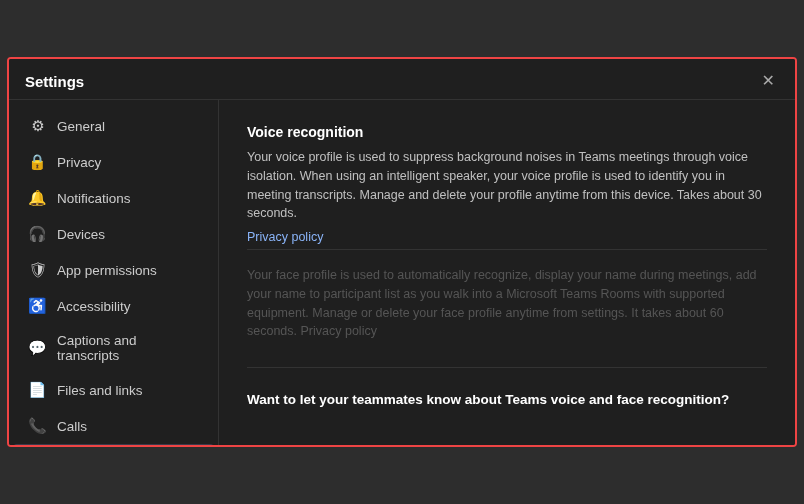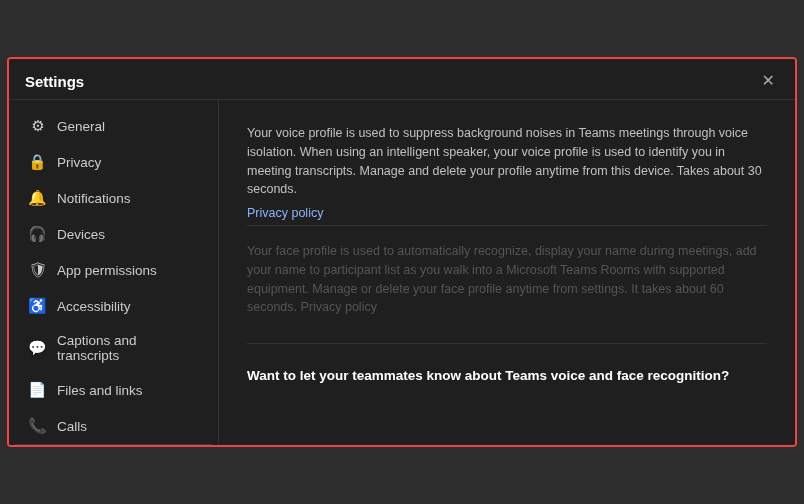--- a/index.html
+++ b/index.html
@@ -214,20 +214,21 @@
           </svg>
         </span>
         <span>Recognition</span>
       </div>
 
     </div>
 
     <div class="main-content">
 
       <div>
+        <div class="section-title">Voice recognition</div>
         <div class="section-desc">Your voice profile is used to suppress background noises in Teams meetings through voice isolation. When using an intelligent speaker, your voice profile is used to identify you in meeting transcripts. Manage and delete your profile anytime from this device. Takes about 30 seconds.</div>
         <a class="link" href="#">Privacy policy</a>
         <br>
       </div>
 
       <hr class="divider">
 
       <div class="section-disabled">
         <div class="section-desc">
           <span>Your face profile is used to automatically recognize, display your name during meetings, add your name to participant list as you walk into a Microsoft Teams Rooms with supported equipment. Manage or delete your face profile anytime from settings. It takes about 60 seconds.</span>

